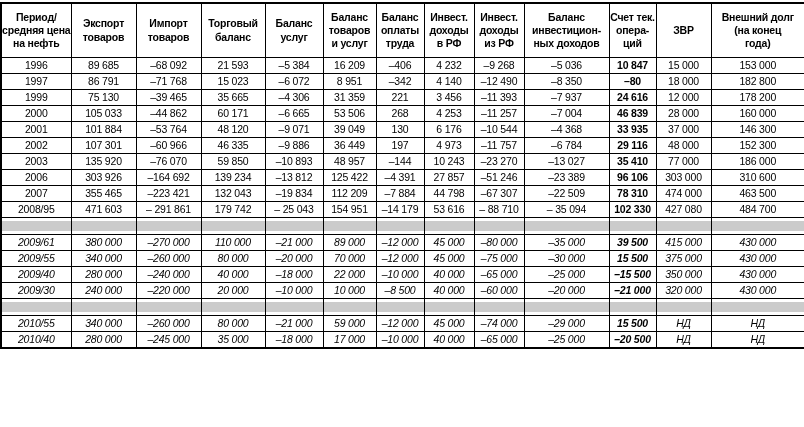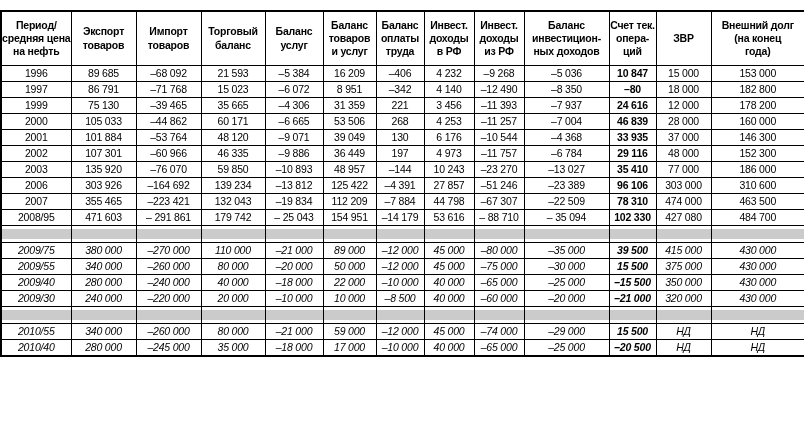--- a/index.html
+++ b/index.html
@@ -4,21 +4,21 @@
 <style>
   html, body {
     margin: 0; padding: 0;
     width: 804px; height: 427px;
     background: #ffffff;
     overflow: hidden;
   }
   .page {
     width: 740px; height: 427px;
     box-sizing: border-box;
-    padding-top: 10px;
+    padding-top: 2px;
   }
   table {
     border-collapse: collapse;
     table-layout: fixed;
     width: 804px;
     font-family: "Liberation Sans", sans-serif;
     color: #000;
     border: 2px solid #000;
   }
   th, td {
@@ -304,41 +304,41 @@
           <td></td>
           <td></td>
           <td></td>
           <td></td>
           <td></td>
           <td></td>
           <td></td>
           <td></td>
         </tr>
         <tr class="italic">
-          <td>2009/75</td>
+          <td>2009/61</td>
           <td>380 000</td>
           <td>–270 000</td>
           <td>110 000</td>
           <td>–21 000</td>
           <td>89 000</td>
           <td>–12 000</td>
           <td>45 000</td>
           <td>–80 000</td>
           <td>–35 000</td>
           <td class="bold">39 500</td>
           <td>415 000</td>
           <td>430 000</td>
         </tr>
         <tr class="italic">
           <td>2009/55</td>
           <td>340 000</td>
           <td>–260 000</td>
           <td>80 000</td>
           <td>–20 000</td>
-          <td>50 000</td>
+          <td>70 000</td>
           <td>–12 000</td>
           <td>45 000</td>
           <td>–75 000</td>
           <td>–30 000</td>
           <td class="bold">15 500</td>
           <td>375 000</td>
           <td>430 000</td>
         </tr>
         <tr class="italic">
           <td>2009/40</td>

